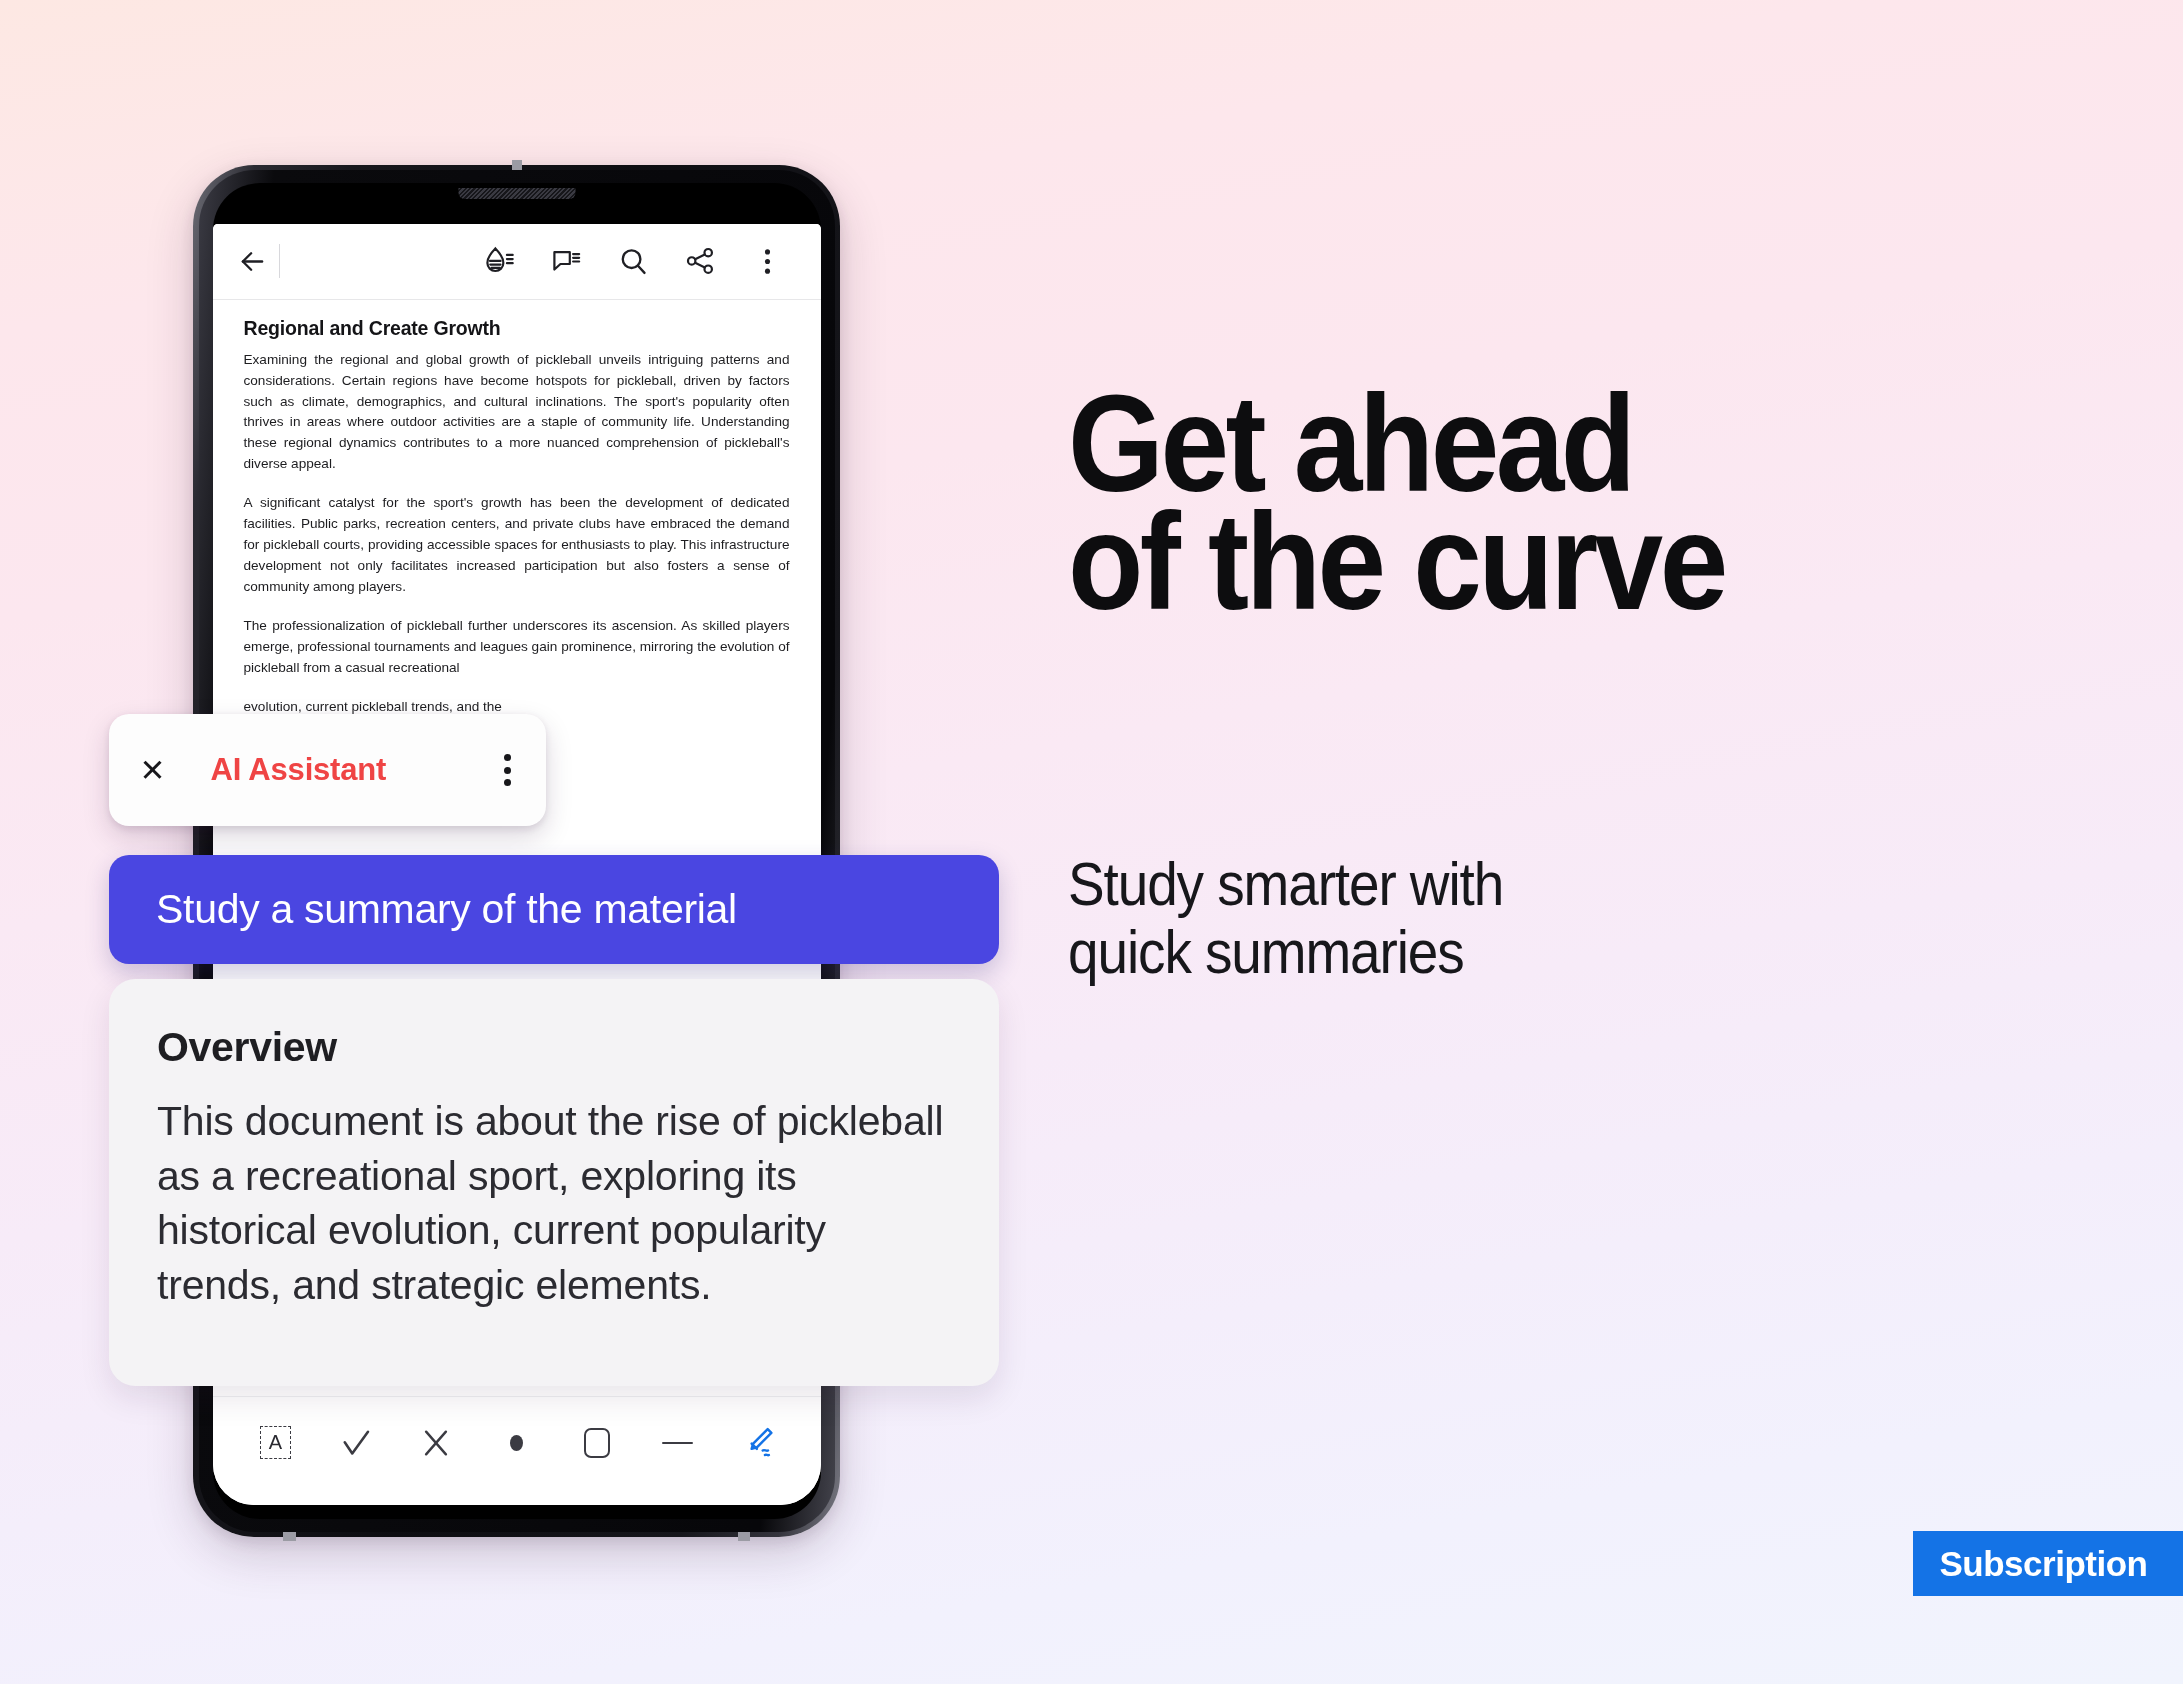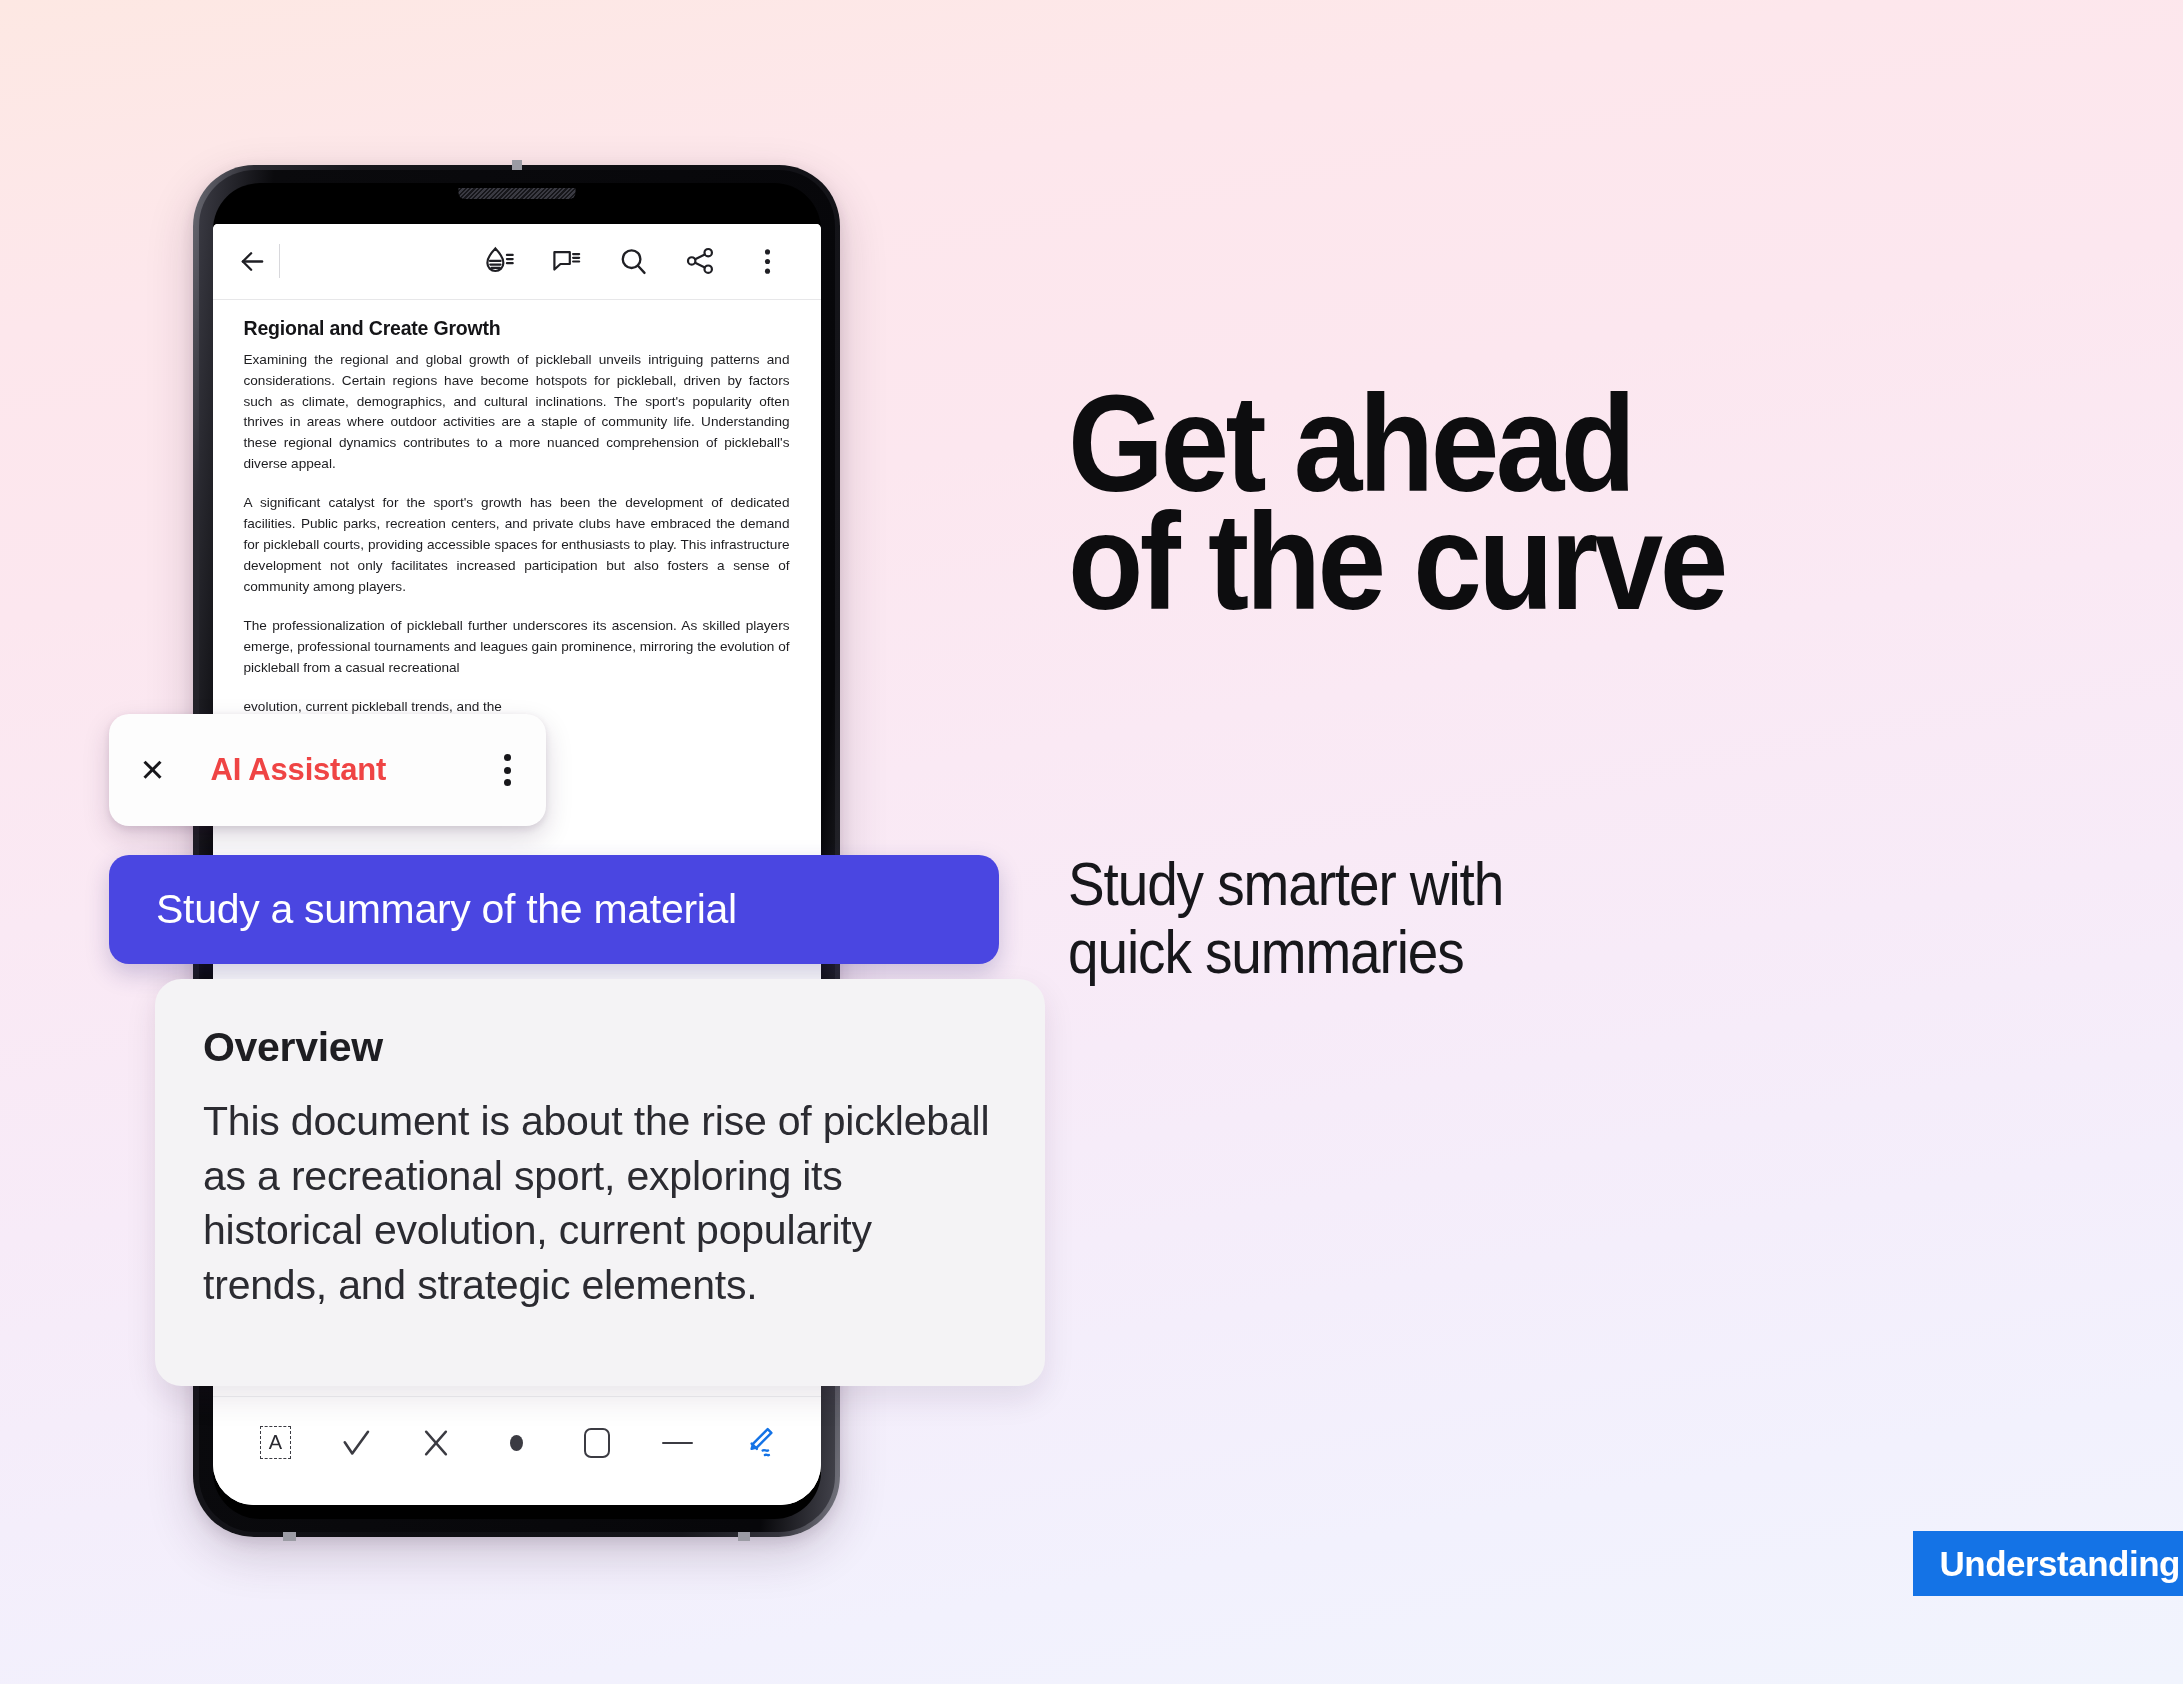--- a/index.html
+++ b/index.html
@@ -364,21 +364,20 @@
   #overview-card {
     position: absolute;
     left: 109px;
     top: 979px;
     width: 890px;
     height: 407px;
     background: #f4f3f5;
     border-radius: 26.5px;
     box-shadow: 0 12.5px 31px rgba(45,20,60,.10);
     padding: 45px 48px 0 48px;
-    margin-left: 46px;
   }
   #overview-card .ov-title {
     font-size: 41px;
     font-weight: 700;
     color: #1e1e22;
     letter-spacing: -0.3px;
     font-stretch: condensed;
     margin-bottom: 23.4px;
   }
   #overview-card .ov-body {
@@ -616,17 +615,17 @@
       <div>Get ahead</div>
       <div>of the curve</div>
     </div>
     <div id="subhead">
       <div>Study smarter with</div>
       <div>quick summaries</div>
     </div>
   </div>
 
   <div id="subscription-badge">
-    <span class="sb-text">Understanding</span>
+    <span class="sb-text">Subscription</span>
   </div>
 
 </div>
 
 
 </body></html>

